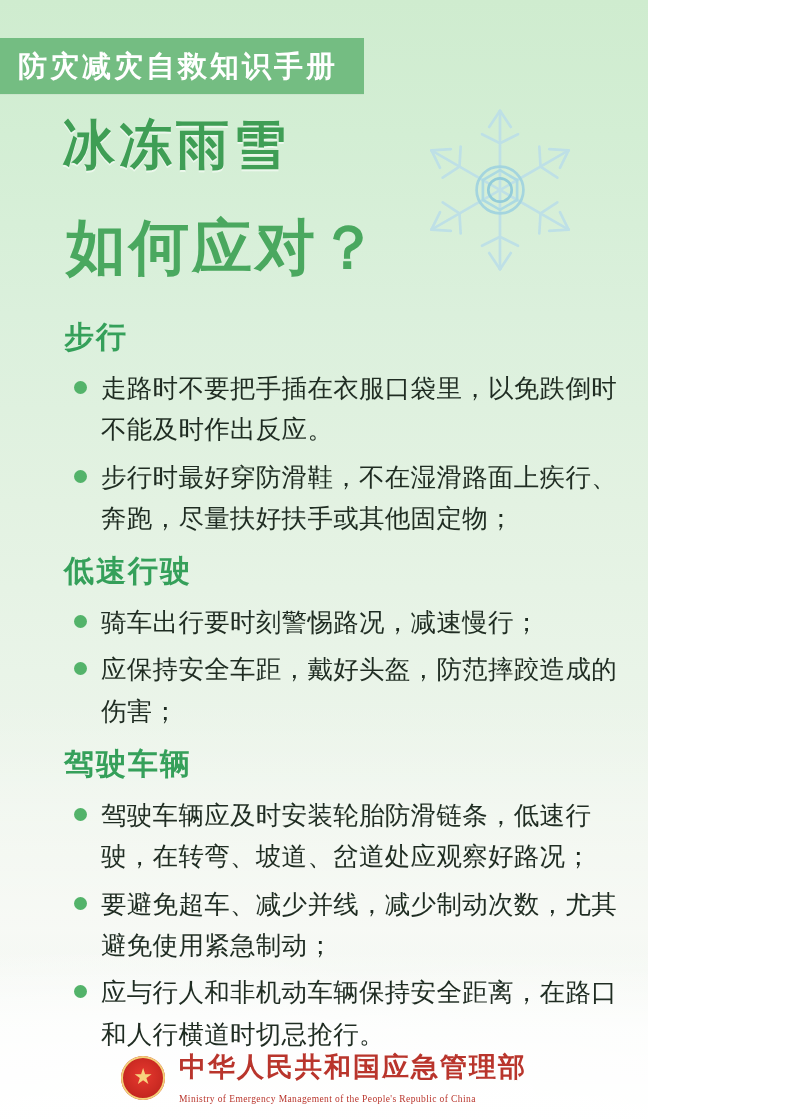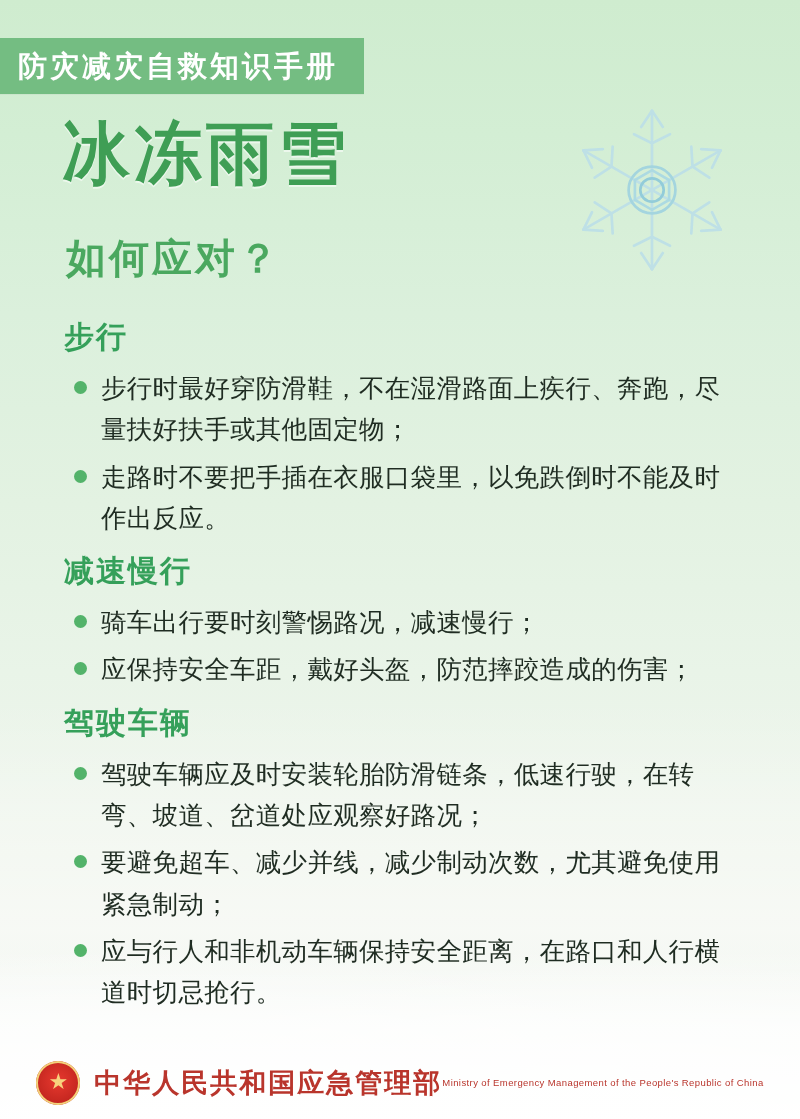--- a/index.html
+++ b/index.html
@@ -8,35 +8,36 @@
   }
   body {
     width: 800px;
     height: 1119px;
     font-family: "Liberation Sans", sans-serif;
     background: #ffffff;
   }
 
   .poster {
     position: relative;
-    width: 800px;
+    width: 648px;
     height: 1119px;
     overflow: hidden;
     background:
       linear-gradient(180deg,
         #cfeccf 0%,
         #d3eed4 12%,
         #dbf0dc 28%,
         #e3f2e2 45%,
         #e9f4e8 60%,
         #eef5ec 72%,
         #eef3ea 82%,
         #e6eee3 90%,
         #dfe9dc 96%,
         #d9e4d6 100%);
+    font-family: Liberation Serif, serif;
   }
 
   
   .bg-haze {
     position: absolute;
     left: 0; right: 0; bottom: 0;
     height: 420px;
     background:
       radial-gradient(120% 70% at 20% 100%, rgba(255,255,255,0.85) 0%, rgba(255,255,255,0) 60%),
       radial-gradient(100% 60% at 80% 100%, rgba(255,255,255,0.8) 0%, rgba(255,255,255,0) 65%),
@@ -71,32 +72,32 @@
     line-height: 1;
     white-space: nowrap;
   }
 
   
   .headline {
     position: absolute;
     left: 62px;
     top: 118px;
     color: #3f9e55;
-    font-size: 68px;
+    font-size: 53px;
     font-weight: bold;
     letter-spacing: 4px;
     line-height: 1.05;
     text-shadow: 0 2px 0 rgba(255,255,255,0.55);
   }
   .subhead {
     position: absolute;
     left: 66px;
-    top: 237px;
+    top: 217px;
     color: #4aa85f;
-    font-size: 40px;
+    font-size: 60px;
     font-weight: bold;
     letter-spacing: 3px;
     line-height: 1.05;
   }
 
   
   .snowflake {
     position: absolute;
     right: 58px;
     top: 100px;
@@ -165,21 +166,21 @@
   .emblem::after {
     content: "★";
     position: absolute;
     left: 0; right: 0; top: 50%;
     transform: translateY(-55%);
     text-align: center;
     color: #f7d27e;
     font-size: 22px;
     line-height: 1;
   }
-  .footer-text { display: flex; flex-direction: row; }
+  .footer-text { display: flex; flex-direction: column; }
   .footer-cn {
     color: #b9352c;
     font-size: 27px;
     font-weight: bold;
     letter-spacing: 2px;
     line-height: 1.2;
   }
   .footer-en {
     color: #b9352c;
     font-size: 9.5px;
@@ -243,31 +244,31 @@
     </g>
   </svg>
 
   <div class="content">
 
     <div class="section">
       <div class="section-title">步行</div>
       <ul class="bullets">
         <li class="bullet">
           <span class="dot"></span>
+          <span class="bullet-text">走路时不要把手插在衣服口袋里，以免跌倒时不能及时作出反应。</span>
+        </li>
+        <li class="bullet">
+          <span class="dot"></span>
           <span class="bullet-text">步行时最好穿防滑鞋，不在湿滑路面上疾行、奔跑，尽量扶好扶手或其他固定物；</span>
-        </li>
-        <li class="bullet">
-          <span class="dot"></span>
-          <span class="bullet-text">走路时不要把手插在衣服口袋里，以免跌倒时不能及时作出反应。</span>
         </li>
       </ul>
     </div>
 
     <div class="section">
-      <div class="section-title">减速慢行</div>
+      <div class="section-title">低速行驶</div>
       <ul class="bullets">
         <li class="bullet">
           <span class="dot"></span>
           <span class="bullet-text">骑车出行要时刻警惕路况，减速慢行；</span>
         </li>
         <li class="bullet">
           <span class="dot"></span>
           <span class="bullet-text">应保持安全车距，戴好头盔，防范摔跤造成的伤害；</span>
         </li>
       </ul>

